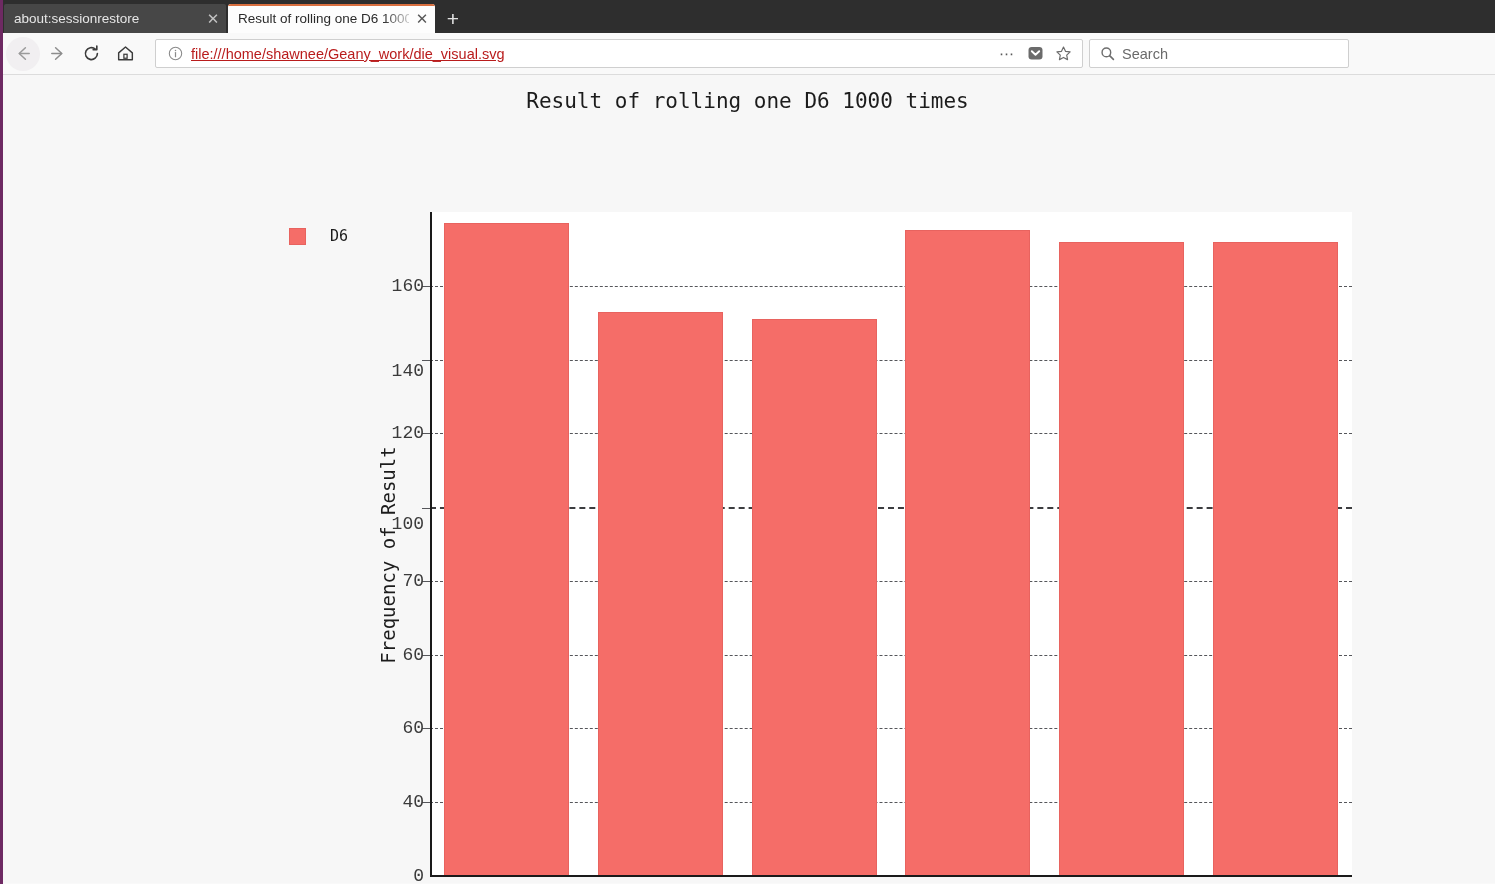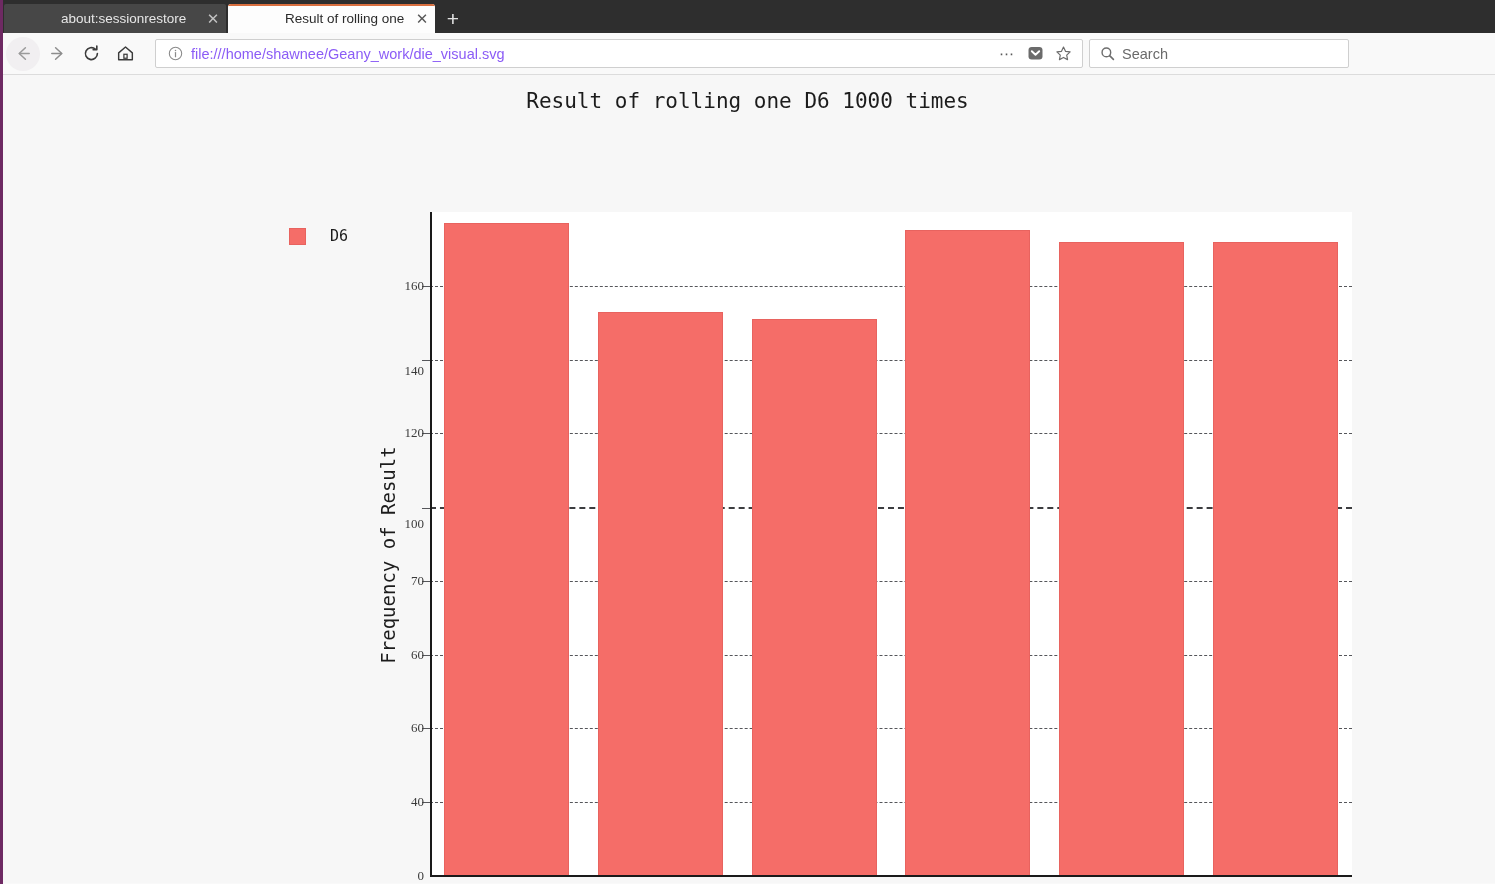--- a/index.html
+++ b/index.html
@@ -68,21 +68,20 @@
     left: 0; top: 0;
     width: 100%; height: 2px;
     background: #d96f3f;
   }
   .tab-title {
     flex: 1 1 auto;
     white-space: nowrap;
     padding-left: 10px;
     padding-right: 4px;
     overflow: hidden;
-    margin-left: 47px;
   }
   .tab.active .tab-title {
     -webkit-mask-image: linear-gradient(to right, #000 0, #000 155px, rgba(0,0,0,0.12) 185px);
             mask-image: linear-gradient(to right, #000 0, #000 155px, rgba(0,0,0,0.12) 185px);
   }
   .tab-close {
     width: 26px;
     height: 26px;
     flex: 0 0 26px;
     display: flex;
@@ -146,23 +145,24 @@
   .url-ident {
     width: 18px; height: 18px;
     flex: 0 0 18px;
     display: flex; align-items: center; justify-content: center;
     color: #8a8a8a;
     margin-right: 7px;
   }
   .url-text {
     flex: 1 1 auto;
     font-size: 14.5px;
-    color: #8b5cf6;
+    color: #b91c1c;
     white-space: nowrap;
     overflow: hidden;
+    text-decoration: underline;
   }
   .url-actions {
     display: flex;
     align-items: center;
     gap: 2px;
     flex: 0 0 auto;
   }
   .url-action {
     width: 26px; height: 25px;
     display: flex; align-items: center; justify-content: center;
@@ -275,22 +275,22 @@
     left: -8px; top: -1px;
     width: 8px; height: 0;
     border-top: 1px solid #55565a;
   }
 
   .ytick-label {
     position: absolute;
     right: 0;
     width: 48px;
     text-align: right;
-    font-family: Liberation Serif, serif;
-    font-size: 13px;
+    font-family: Liberation Mono, monospace;
+    font-size: 18px;
     color: #3a3a3a;
     transform: translateY(-50%);
   }
   .yticks-holder {
     position: absolute;
     left: 366px; top: 0;
     width: 58px; height: 808px;
   }
 
   .bar {

